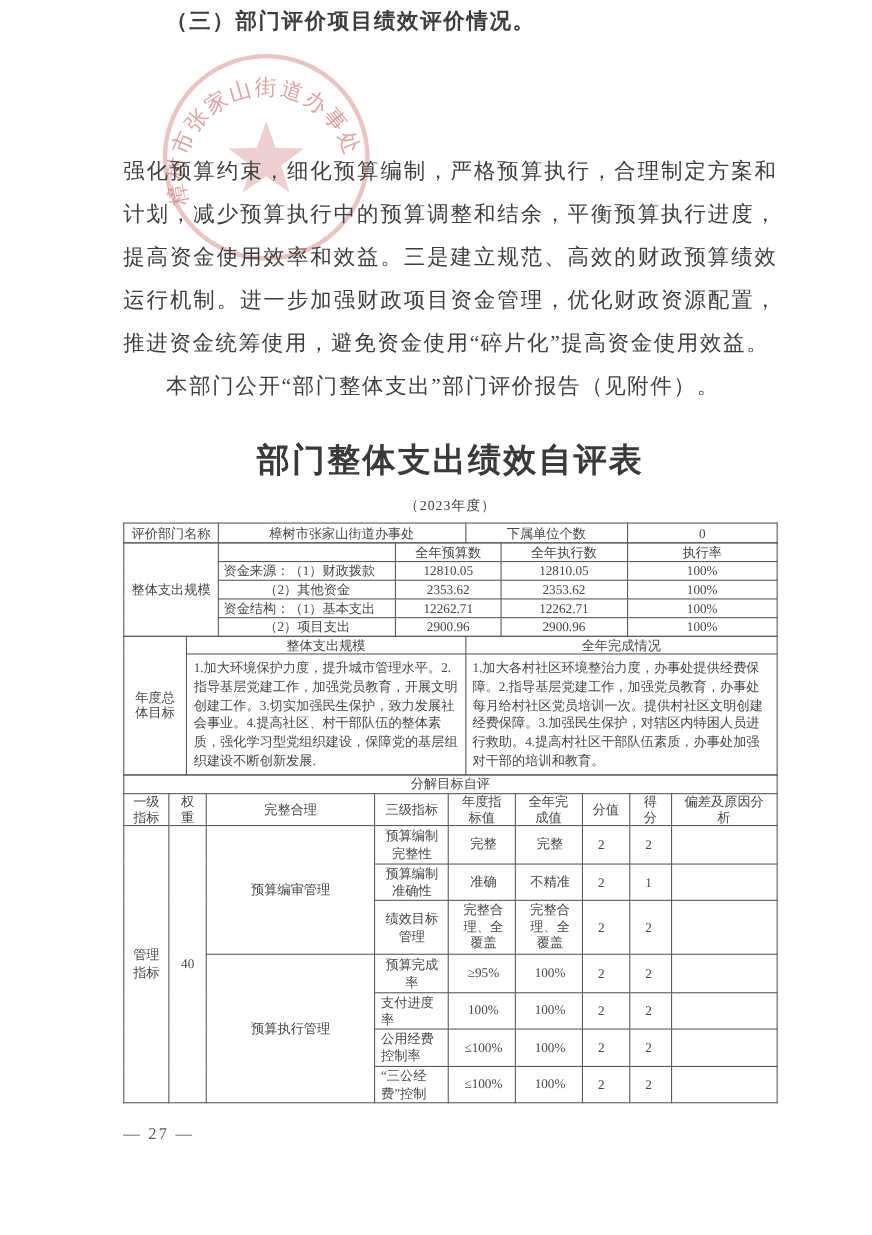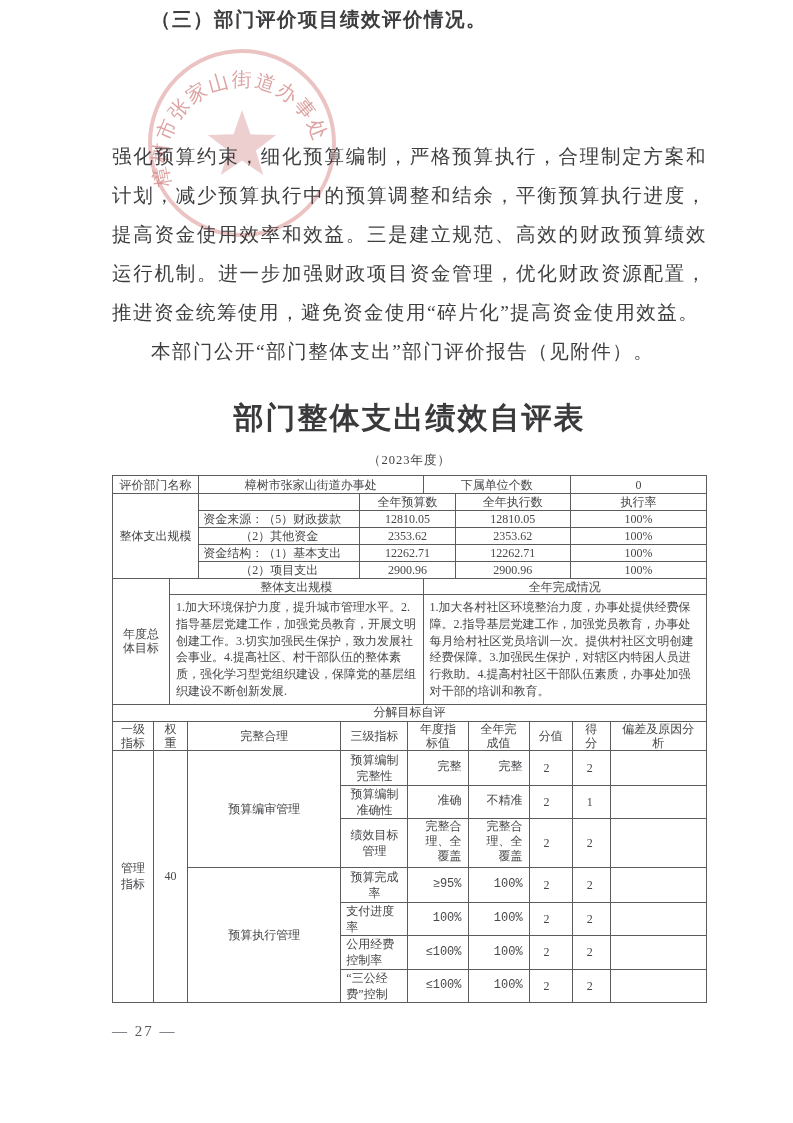--- a/index.html
+++ b/index.html
@@ -23,21 +23,21 @@
      padding:0 2px;line-height:14px;word-break:break-all;}
   .lpad{text-align:left;padding-left:4px;}
   .goal-cell{text-align:left;vertical-align:top;padding:4px 6px;line-height:16.8px;word-break:break-all;}
   .hp7{padding:0 7px;}
   .hp8{padding:0 8px;}
   .hp9{padding:0 9px;}
   .hp11{padding:0 11px;}
   .l1cell{padding:12px 7px;line-height:16px;}
   .d-center{padding:0 5px;line-height:16px;}
   .d-left{text-align:left;padding:0 5px;line-height:16px;}
-  .v-left{text-align:right;padding:0 6px 0 9px;line-height:15px;font-family:Liberation Mono, monospace;}
+  .v-left{text-align:center;padding:0 6px 0 9px;line-height:15px;}
   .s-left{text-align:left;padding-left:14px;}
   .sec-row td{line-height:15px;}
 
   .page-num{margin-top:20px;font-size:15px;color:#585860;letter-spacing:2px;}
 
   .stamp{position:absolute;left:145px;top:38px;pointer-events:none;}
 </style>
 </head>
 <body>
 
@@ -92,21 +92,21 @@
         </colgroup>
       <tbody>
           <tr style="height:17px">
         <td rowspan="5">整体支出规模</td>
         <td></td>
         <td>全年预算数</td>
         <td>全年执行数</td>
         <td>执行率</td>
       </tr>
       <tr style="height:17px">
-        <td class="lpad">资金来源：（5）财政拨款</td>
+        <td class="lpad">资金来源：（1）财政拨款</td>
         <td>12810.05</td>
         <td>12810.05</td>
         <td>100%</td>
       </tr>
       <tr style="height:17px">
         <td>（2）其他资金</td>
         <td>2353.62</td>
         <td>2353.62</td>
         <td>100%</td>
       </tr>

